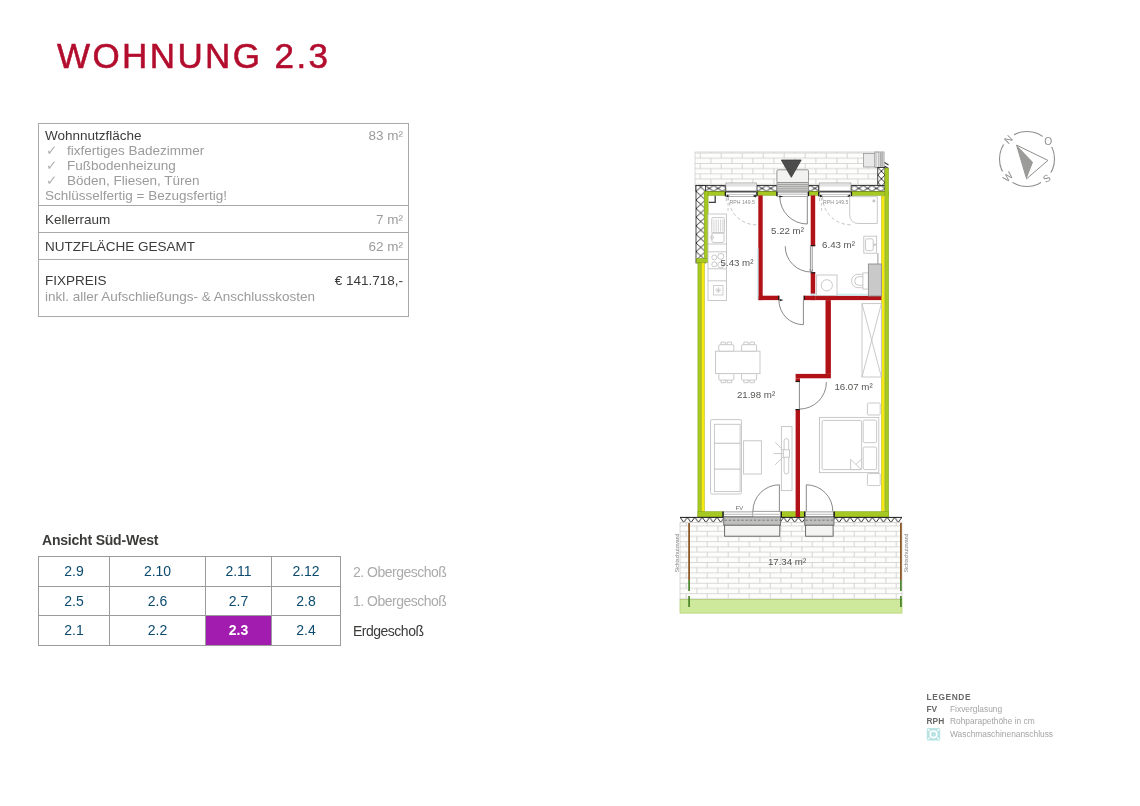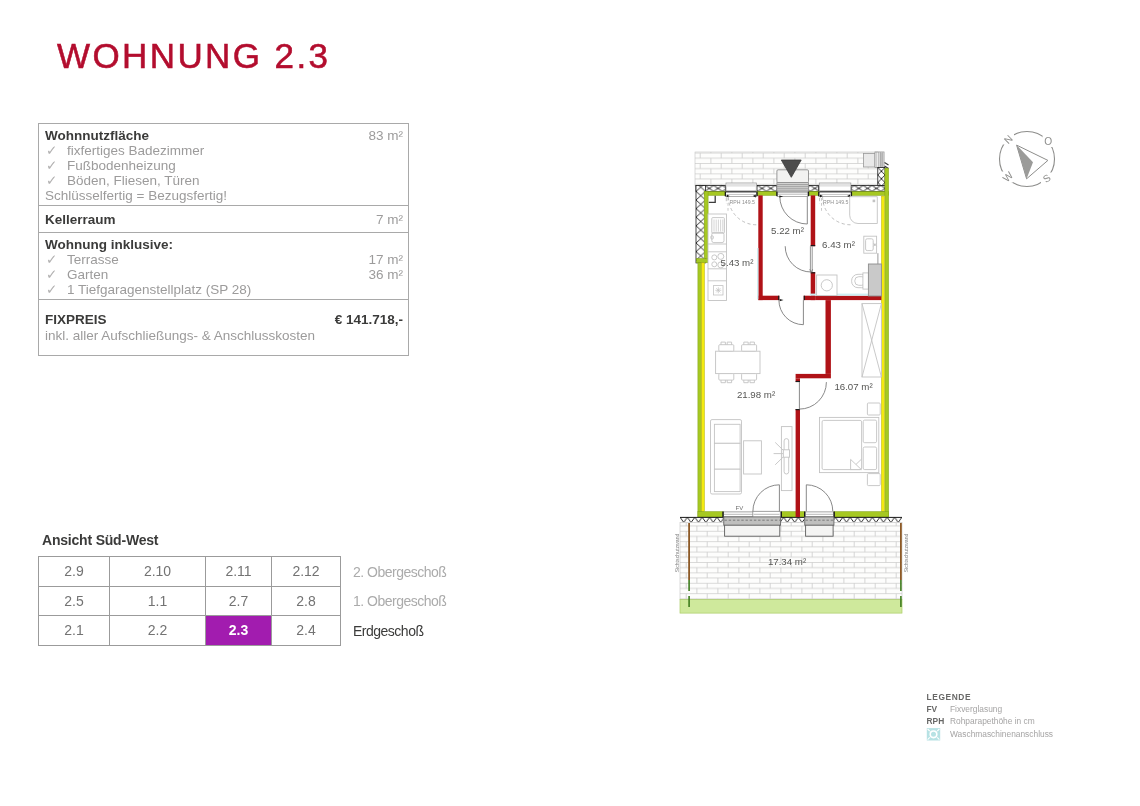--- a/index.html
+++ b/index.html
@@ -4,27 +4,27 @@
 <title>Wohnung 2.3</title>
 <style>
   html,body{margin:0;padding:0;background:#ffffff;}
   body{width:1140px;height:806px;position:relative;font-family:"Liberation Sans",sans-serif;overflow:hidden;}
   .abs{position:absolute;}
   .title{left:57px;top:36px;font-size:35px;letter-spacing:2.4px;color:#b30d2e;font-weight:normal;margin:0;-webkit-text-stroke:0.55px #b30d2e;}
   .infobox{left:38px;top:123px;width:369px;border:1px solid #a9a9a9;font-size:13.5px;color:#9c9b9b;}
   .sec{padding:5.5px 5px 5.5px 6px;line-height:15px;}
   .sec+.sec{border-top:1px solid #a9a9a9;}
   .row{display:flex;justify-content:space-between;}
-  .bold{font-weight:bold;color:#3b3b3a;}
+  .bold{font-weight:normal;color:#3b3b3a;}
   .chk{display:inline-block;width:21px;padding-left:1px;color:#b3b2b2;}
   .num{color:#9c9b9b;font-weight:normal;}
   .price{padding:12.5px 5px 11px 6px;line-height:16px;}
   .ansicht{left:42px;top:531.5px;font-size:14px;letter-spacing:-0.2px;font-weight:bold;color:#3b3b3a;}
   table.grid{left:38px;top:556px;border-collapse:collapse;position:absolute;}
-  table.grid td{border:1px solid #9b9b9b;text-align:center;color:#737373;font-size:14px;height:28.5px;padding:0;}
+  table.grid td{border:1px solid #9b9b9b;text-align:center;color:#0c4a6e;font-size:14px;height:28.5px;padding:0;}
   td.hl{background:#a21caf;color:#ffffff !important;font-weight:bold;}
   .flr{font-size:14px;color:#ababab;left:353px;letter-spacing:-0.5px;}
   .flr.dark{color:#3b3b3a;}
 </style>
 </head>
 <body>
 
 <h1 class="abs title">WOHNUNG 2.3</h1>
 
 <div class="abs infobox">
@@ -40,33 +40,27 @@
     <div>Schlüsselfertig = Bezugsfertig!</div>
   </div>
 
   <div class="sec">
     <div class="row">
         <span class="bold">Kellerraum</span>
         <span class="num">7 m²</span>
       </div>
   </div>
 
-
-  <div class="sec" style="padding-top:3.5px;padding-bottom:2px;">
-    <div class="bold">Wohnung inklusive:</div>
+  <div class="sec">
     <div class="row">
-        <span><span class="chk">✓</span>Terrasse</span>
-        <span class="num">17 m²</span>
+        <span class="bold">NUTZFLÄCHE GESAMT</span>
+        <span class="num">62 m²</span>
       </div>
-    <div class="row">
-        <span><span class="chk">✓</span>Garten</span>
-        <span class="num">36 m²</span>
-      </div>
-    <div><span class="chk">✓</span>1 Tiefgaragenstellplatz (SP 28)</div>
   </div>
+
 
   <div class="sec price">
     <div class="row">
         <span class="bold">FIXPREIS</span>
         <span class="bold">€ 141.718,-</span>
       </div>
     <div>inkl. aller Aufschließungs- &amp; Anschlusskosten</div>
   </div>
 </div>
 
@@ -75,21 +69,21 @@
 <table class="grid">
   <tbody>
       <tr>
         <td style="width:70px">2.9</td>
         <td style="width:95px">2.10</td>
         <td style="width:65px">2.11</td>
         <td style="width:68px">2.12</td>
       </tr>
   <tr>
         <td>2.5</td>
-        <td>1.1</td>
+        <td>2.6</td>
         <td>2.7</td>
         <td>2.8</td>
       </tr>
   <tr>
         <td>2.1</td>
         <td>2.2</td>
         <td class="hl">2.3</td>
         <td>2.4</td>
       </tr>
 </tbody>

